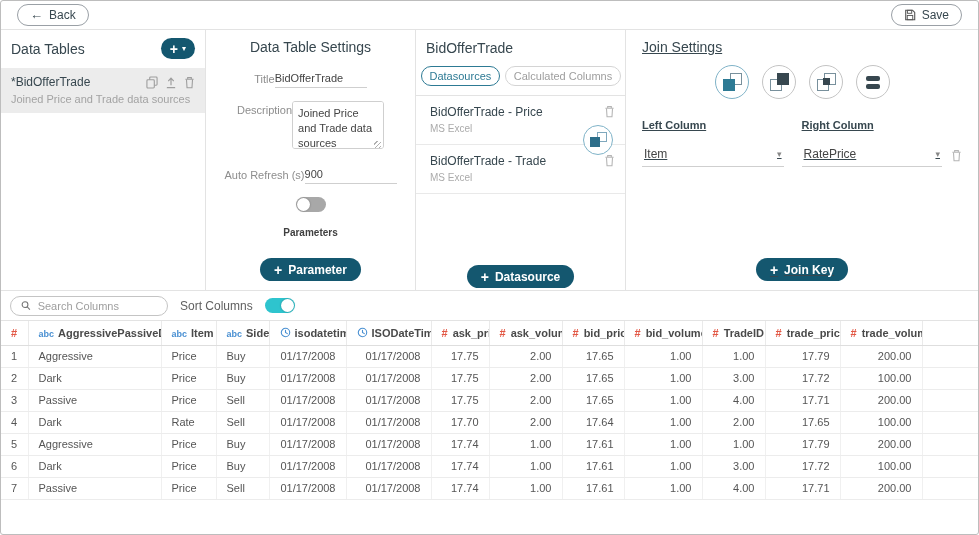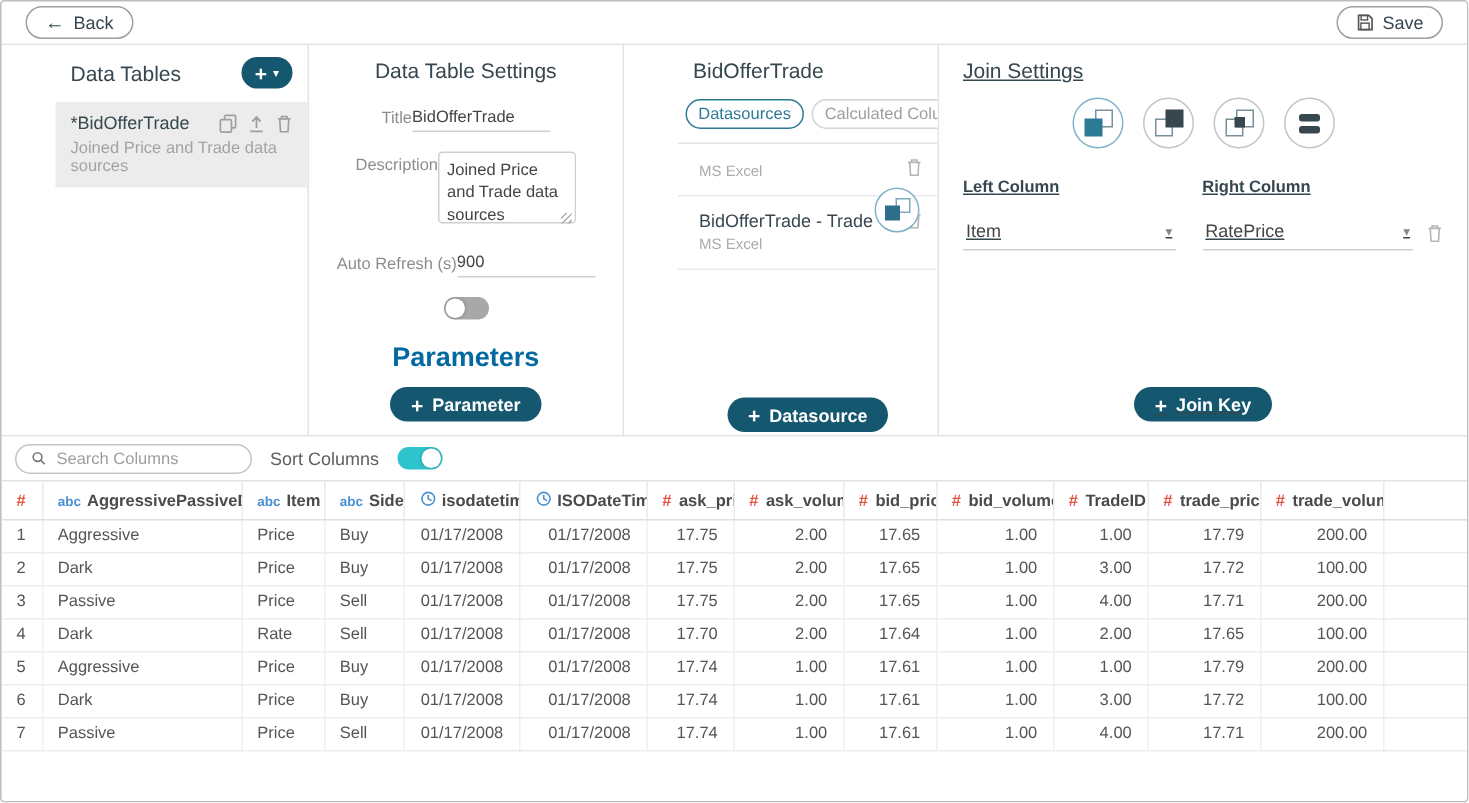--- a/index.html
+++ b/index.html
@@ -23,21 +23,21 @@
   }
   .pill-btn {
     display: inline-flex; align-items: center; gap: 6px;
     border: 1px solid #9aa0a6; border-radius: 12px;
     padding: 2px 12px; font-size: 12px; color: #37474f;
     background: #fff; cursor: pointer; line-height: 16px;
   }
   .pill-btn .arrow { font-size: 13px; color: #37474f; }
   
   .panels { flex: 0 0 261px; display: flex; border-bottom: 1px solid #e3e3e3; }
-  .panel { border-right: 1px solid #e3e3e3; display: flex; flex-direction: column; overflow: hidden; padding-left: 36px; }
+  .panel { border-right: 1px solid #e3e3e3; display: flex; flex-direction: column; overflow: hidden; }
   .panel:last-child { border-right: none; }
   .panel1 { width: 205px; }
   .panel2 { width: 210px; padding: 9px 10px 7px; align-items: center; }
   .panel3 { width: 210px; }
   .panel4 { flex: 1; padding: 9px 16px 7px; text-decoration: underline; }
   .panel-title { font-size: 14px; color: #37474f; }
   .panel-bottom { margin-top: auto; display: flex; justify-content: center; padding: 5px 0 2px; }
   .action-btn {
     background: #14576f; color: #fff; border: none; cursor: pointer;
     border-radius: 12px; height: 23px; padding: 0 14px;
@@ -82,21 +82,21 @@
   .toggle {
     width: 30px; height: 15px; border-radius: 8px; background: #a8a8a8;
     position: relative; cursor: pointer; flex: 0 0 30px;
   }
   .toggle .knob {
     position: absolute; width: 13px; height: 13px; border-radius: 50%;
     background: #fff; top: 1px; left: 1px; box-shadow: 0 0 2px rgba(0,0,0,.35);
   }
   .toggle.on { background: #2ec4ce; }
   .toggle.on .knob { left: auto; right: 1px; }
-  .section-title { font-size: 18px; font-weight: bold; color: #0369a1; margin-top: 2px; }
+  .section-title { font-size: 10px; font-weight: bold; color: #404040; margin-top: 2px; }
   
   .p3-head { padding: 9px 10px 9px; }
   .tabs { display: flex; gap: 5px; padding: 0 5px 9px; border-bottom: 1px solid #e3e3e3; }
   .tab {
     border: 1px solid #d4d4d4; border-radius: 11px; padding: 3px 8px;
     font-size: 11px; color: #9e9e9e; background: #fff; cursor: pointer;
     font-family: inherit; white-space: nowrap;
   }
   .tab.active { border: 1.5px solid #2d7a94; color: #2d7a94; padding: 2.5px 7.5px; }
   .ds-items { position: relative; }
@@ -268,20 +268,21 @@
         <span class="panel-title">BidOfferTrade</span>
       </div>
       <div class="tabs">
         <button class="tab active">Datasources</button>
         <button class="tab">Calculated Columns</button>
 
       </div>
       <div class="ds-items">
         <div class="ds-item">
           <div class="ds-info">
+            <div class="ds-name">BidOfferTrade - Price</div>
             <div class="ds-sub">MS Excel</div>
           </div>
           <svg width="11" height="13" viewBox="0 0 12 14">
               <path d="M1.5 3.5 h9" stroke="#b5b5b5" stroke-width="1.2"></path>
               <path d="M4 3.2 v-1.5 h4 v1.5" fill="none" stroke="#b5b5b5" stroke-width="1.2"></path>
               <path d="M2.7 3.8 l.6 9 h5.4 l.6 -9" fill="none" stroke="#b5b5b5" stroke-width="1.2"></path>
             </svg>
         </div>
         <div class="ds-item">
           <div class="ds-info">

